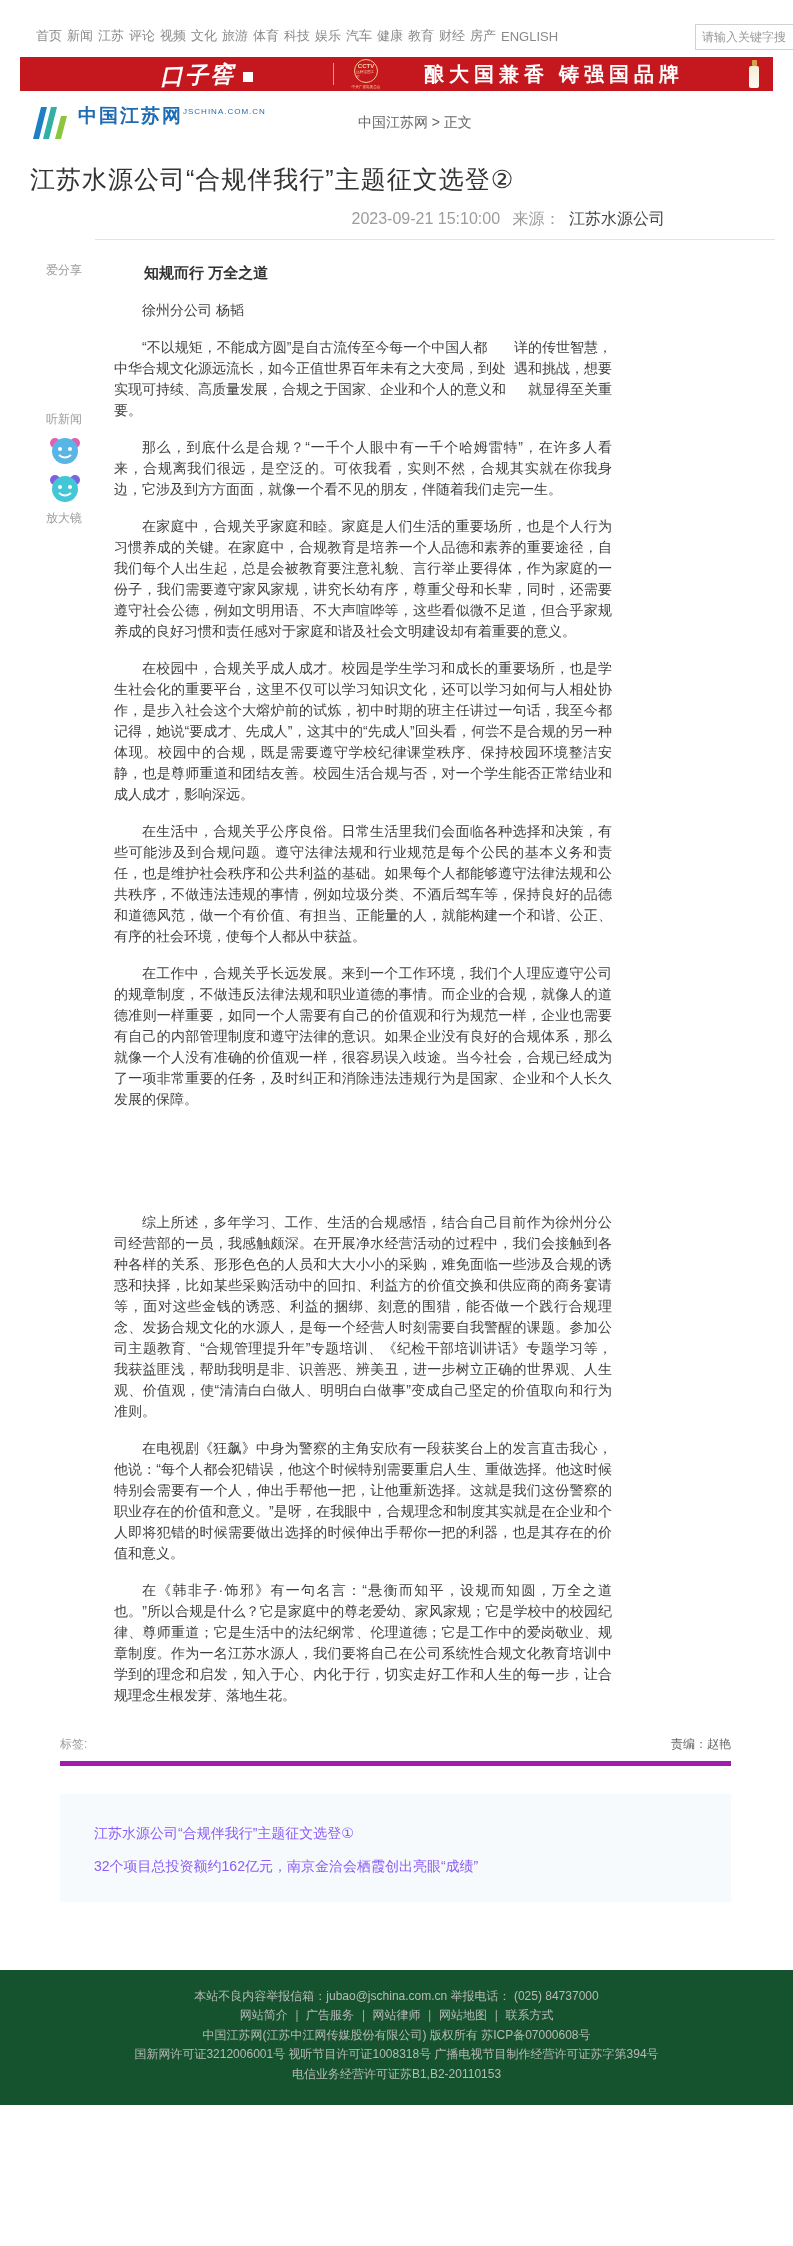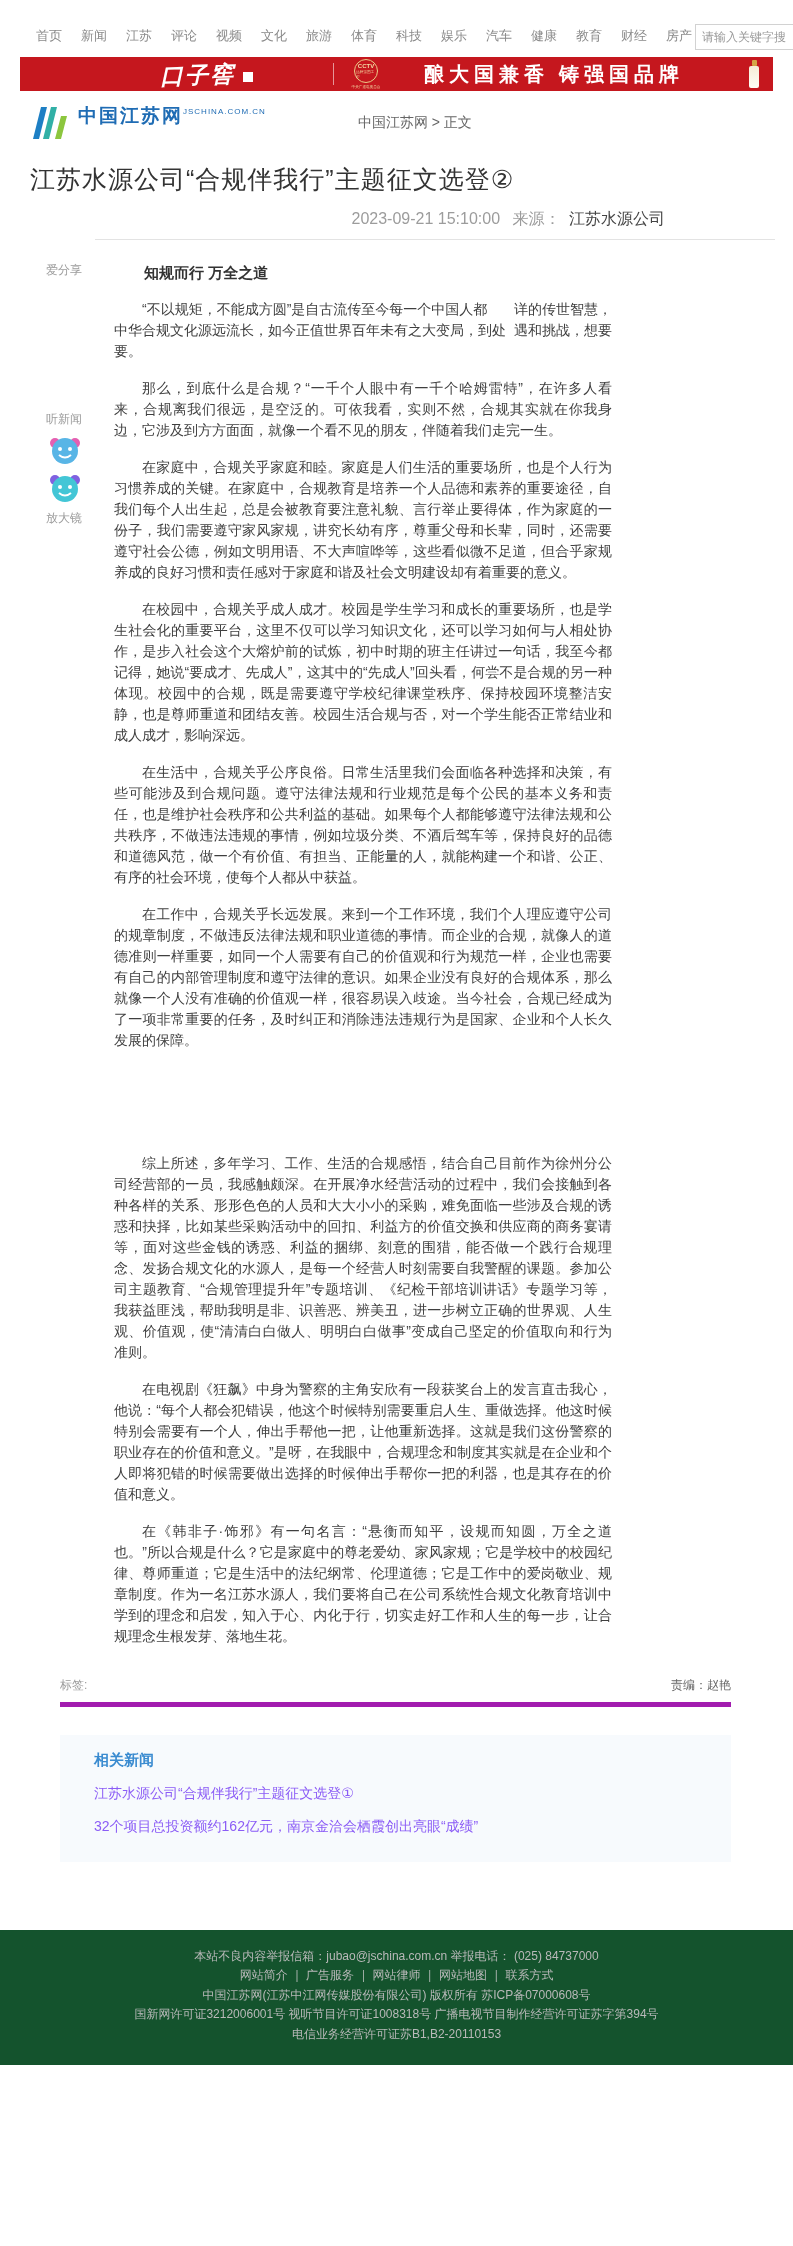--- a/index.html
+++ b/index.html
@@ -1,20 +1,20 @@
 <!DOCTYPE html>
 <html><head>
 <meta charset="utf-8">
 <style>
   html,body{margin:0;padding:0;background:#fff;}
   body{font-family:"Liberation Sans","DejaVu Sans",sans-serif;}
   #page{position:relative;width:793px;min-height:2246px;background:#fff;overflow:hidden;}
 
   
-  .topnav{display:flex;align-items:center;gap:19px;padding:27px 0 6px 36px;}
+  .topnav{display:flex;align-items:center;gap:5px;padding:27px 0 6px 36px;}
   .topnav .nav-item{font-size:13px;color:#8a8a8a;cursor:pointer;white-space:nowrap;text-decoration:none;}
   .search-input{position:absolute;left:695px;top:24px;width:120px;height:20px;border:1px solid #d2d2d2;
     font-size:12px;color:#555;padding:2px 6px;outline:none;}
   .search-input::placeholder{color:#9a9a9a;}
 
   
   .banner{position:relative;margin:6px 20px 0 20px;height:34px;background:#c5171e;display:flex;align-items:center;overflow:hidden;}
   .brand-script{margin-left:140px;color:#fff;font-family:"DejaVu Serif","Liberation Serif",serif;
     font-style:italic;font-weight:bold;font-size:23px;letter-spacing:2px;transform:rotate(-2deg);line-height:1;}
   .brand-seal{width:10px;height:10px;background:#fff;margin-left:8px;margin-top:6px;}
@@ -167,29 +167,34 @@
           <circle cx="12" cy="15" r="2" fill="#fff"></circle>
           <circle cx="22" cy="15" r="2" fill="#fff"></circle>
           <path d="M11 21 q6 5 12 0" stroke="#fff" stroke-width="2" fill="none"></path>
         </svg>
       </span>
       <span class="rail-label magnify">放大镜</span>
     </div>
 
     <div class="article">
       <div class="essay-title">知规而行 万全之道</div>
+      <div class="essay-author">徐州分公司 杨韬</div>
 
       <div class="p1">
         <div class="pline">
           <span class="lft ind">“不以规矩，不能成方圆”是自古流传至今每一个中国人都</span>
           <span class="rgt">详的传世智慧，</span>
         </div>
         <div class="pline">
           <span class="lft">中华合规文化源远流长，如今正值世界百年未有之大变局，到处</span>
           <span class="rgt">遇和挑战，想要</span>
+        </div>
+        <div class="pline">
+          <span class="lft">实现可持续、高质量发展，合规之于国家、企业和个人的意义和</span>
+          <span class="rgt">就显得至关重</span>
         </div>
         <div class="pline">
           <span class="lft">要。</span>
           <span class="rgt"></span>
         </div>
       </div>
 
       <p>那么，到底什么是合规？“一千个人眼中有一千个哈姆雷特”，在许多人看来，合规离我们很远，是空泛的。可依我看，实则不然，合规其实就在你我身边，它涉及到方方面面，就像一个看不见的朋友，伴随着我们走完一生。</p>
       <p>在家庭中，合规关乎家庭和睦。家庭是人们生活的重要场所，也是个人行为习惯养成的关键。在家庭中，合规教育是培养一个人品德和素养的重要途径，自我们每个人出生起，总是会被教育要注意礼貌、言行举止要得体，作为家庭的一份子，我们需要遵守家风家规，讲究长幼有序，尊重父母和长辈，同时，还需要遵守社会公德，例如文明用语、不大声喧哗等，这些看似微不足道，但合乎家规养成的良好习惯和责任感对于家庭和谐及社会文明建设却有着重要的意义。</p>
       <p>在校园中，合规关乎成人成才。校园是学生学习和成长的重要场所，也是学生社会化的重要平台，这里不仅可以学习知识文化，还可以学习如何与人相处协作，是步入社会这个大熔炉前的试炼，初中时期的班主任讲过一句话，我至今都记得，她说“要成才、先成人”，这其中的“先成人”回头看，何尝不是合规的另一种体现。校园中的合规，既是需要遵守学校纪律课堂秩序、保持校园环境整洁安静，也是尊师重道和团结友善。校园生活合规与否，对一个学生能否正常结业和成人成才，影响深远。</p>
@@ -203,21 +208,20 @@
   </div>
 
   <div class="tags-row">
     <span class="tags-label">标签:</span>
     <span class="editor-credit">
       <span>责编：</span><span>赵艳</span>
     </span>
   </div>
 
   <div class="related">
-    <div class="related-title">相关新闻</div>
     <a class="related-item">江苏水源公司“合规伴我行”主题征文选登①</a>
     <a class="related-item">32个项目总投资额约162亿元，南京金洽会栖霞创出亮眼“成绩”</a>
   </div>
 
   <div class="footer">
     <div>
       <span>本站不良内容举报信箱：</span><a>jubao@jschina.com.cn</a>
       <span>举报电话： (025) 84737000</span>
     </div>
     <div>

